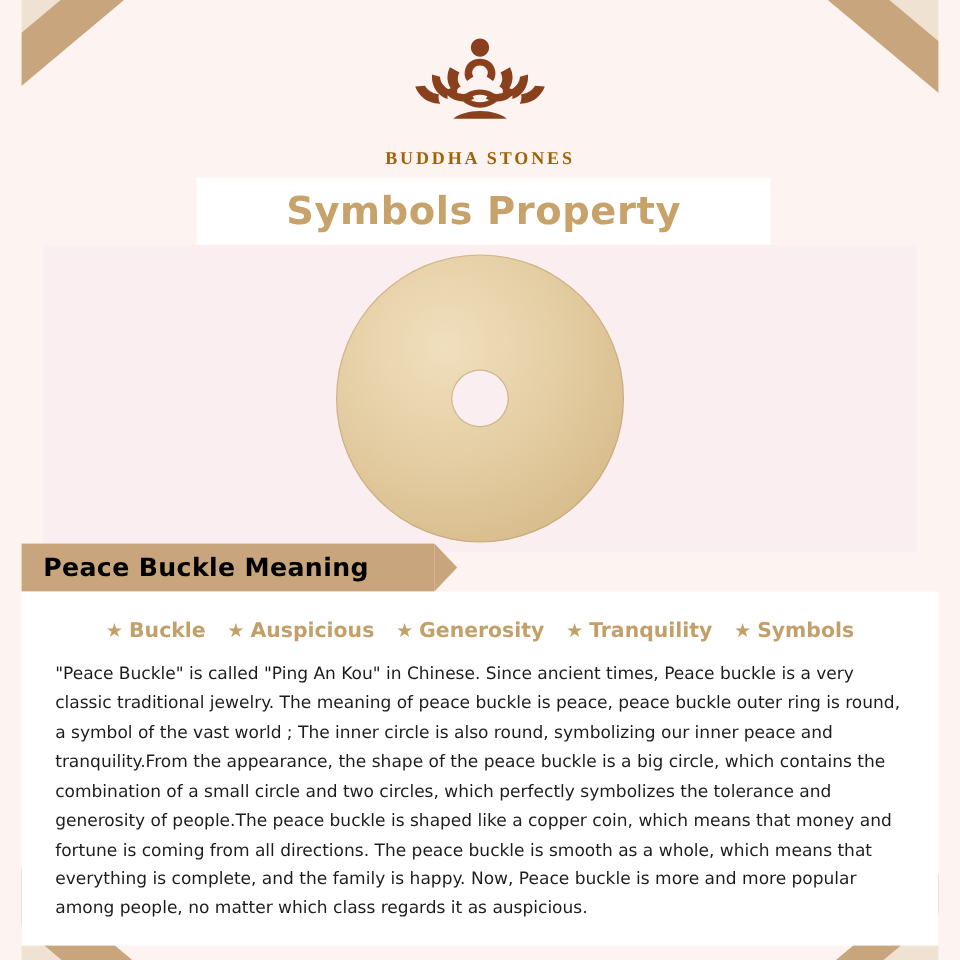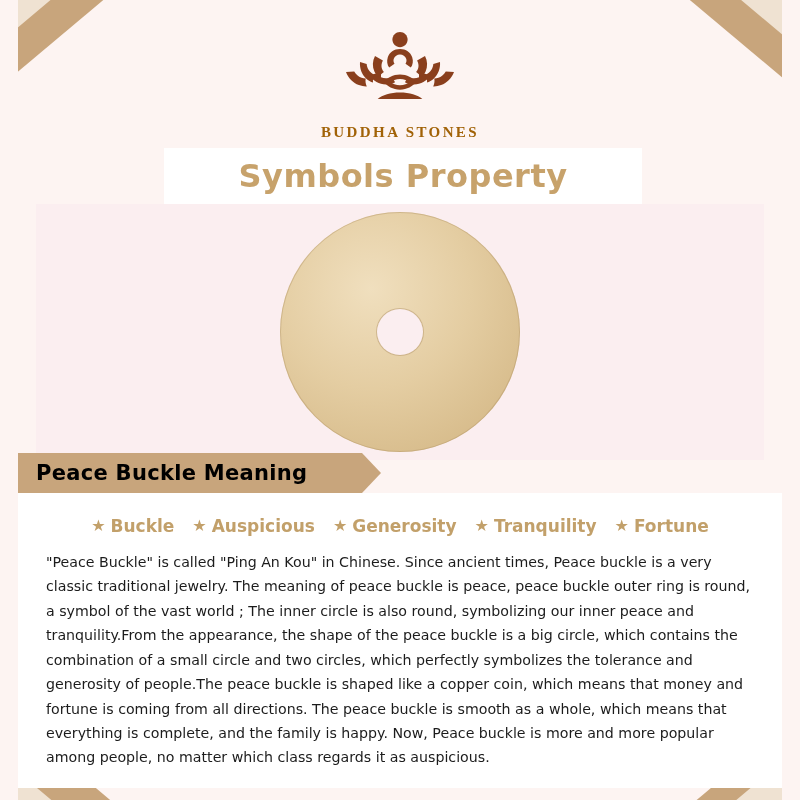--- a/index.html
+++ b/index.html
@@ -337,20 +337,20 @@
         <div class="keyword">
           <span class="star">★</span>
           <span>Generosity</span>
         </div>
         <div class="keyword">
           <span class="star">★</span>
           <span>Tranquility</span>
         </div>
         <div class="keyword">
           <span class="star">★</span>
-          <span>Fortune</span>
+          <span>Symbols</span>
         </div>
       </div>
       <div class="body-text">"Peace Buckle" is called "Ping An Kou" in Chinese. Since ancient times, Peace buckle is a very classic traditional jewelry. The meaning of peace buckle is peace, peace buckle outer ring is round, a symbol of the vast world ; The inner circle is also round, symbolizing our inner peace and tranquility.From the appearance, the shape of the peace buckle is a big circle, which contains the combination of a small circle and two circles, which perfectly symbolizes the tolerance and generosity of people.The peace buckle is shaped like a copper coin, which means that money and fortune is coming from all directions. The peace buckle is smooth as a whole, which means that everything is complete, and the family is happy. Now, Peace buckle is more and more popular among people, no matter which class regards it as auspicious.</div>
     </div>
 
   </div>
 </div>
 
 </body></html>

